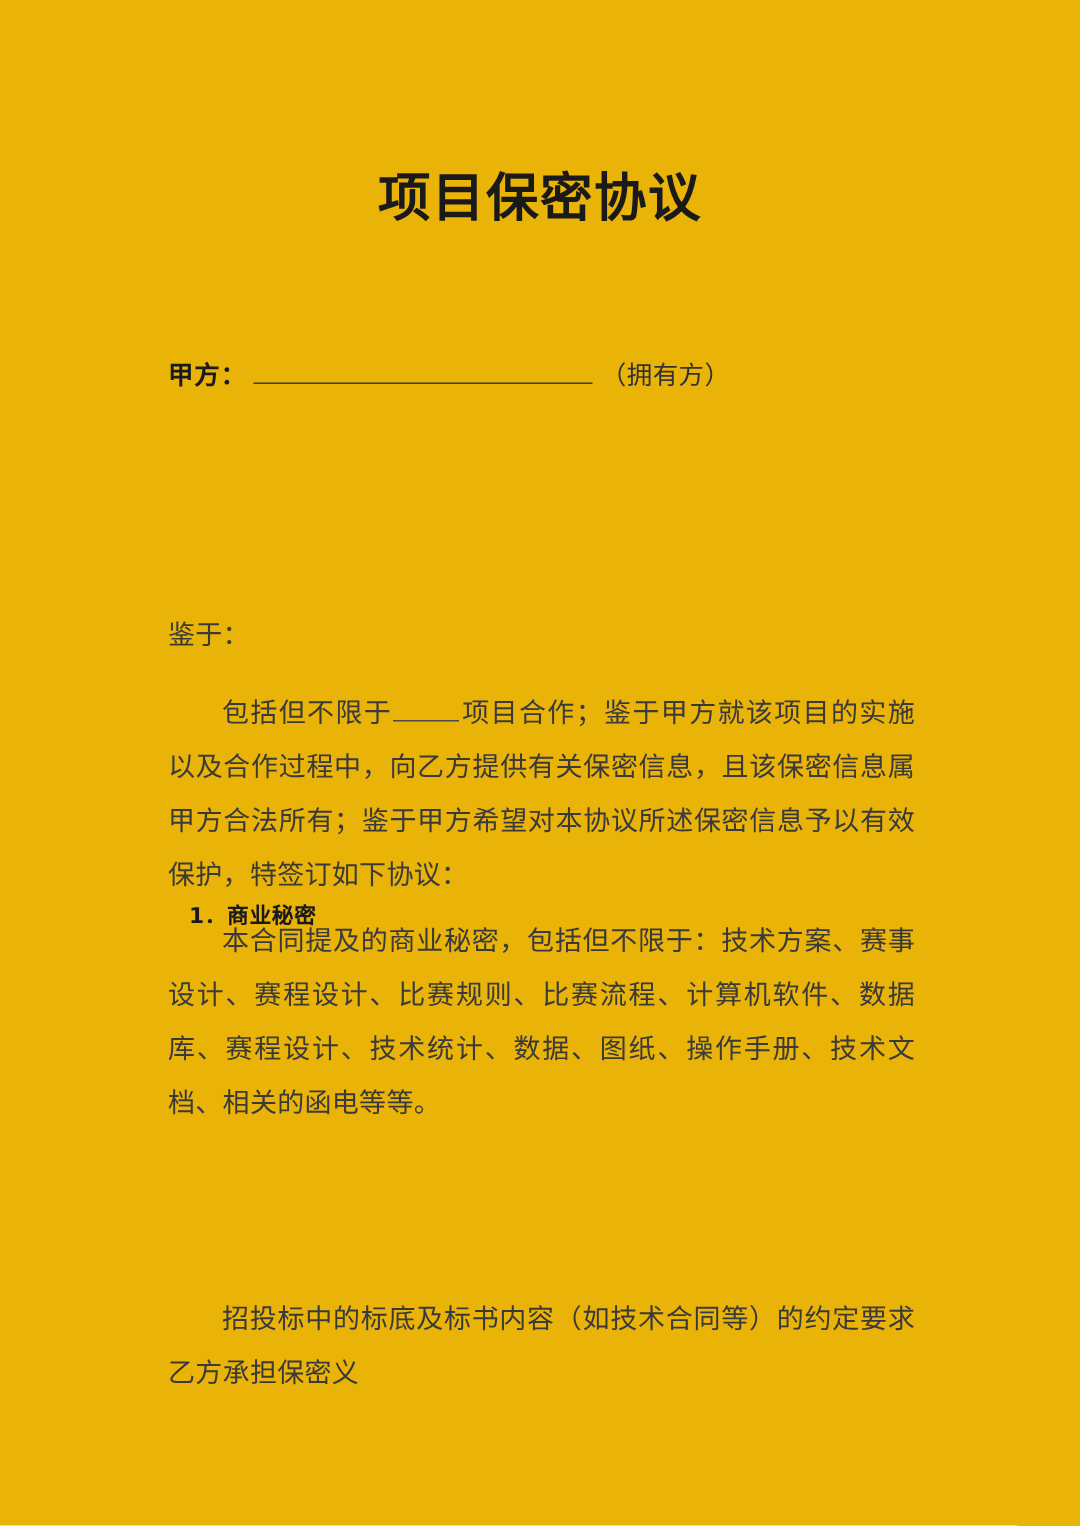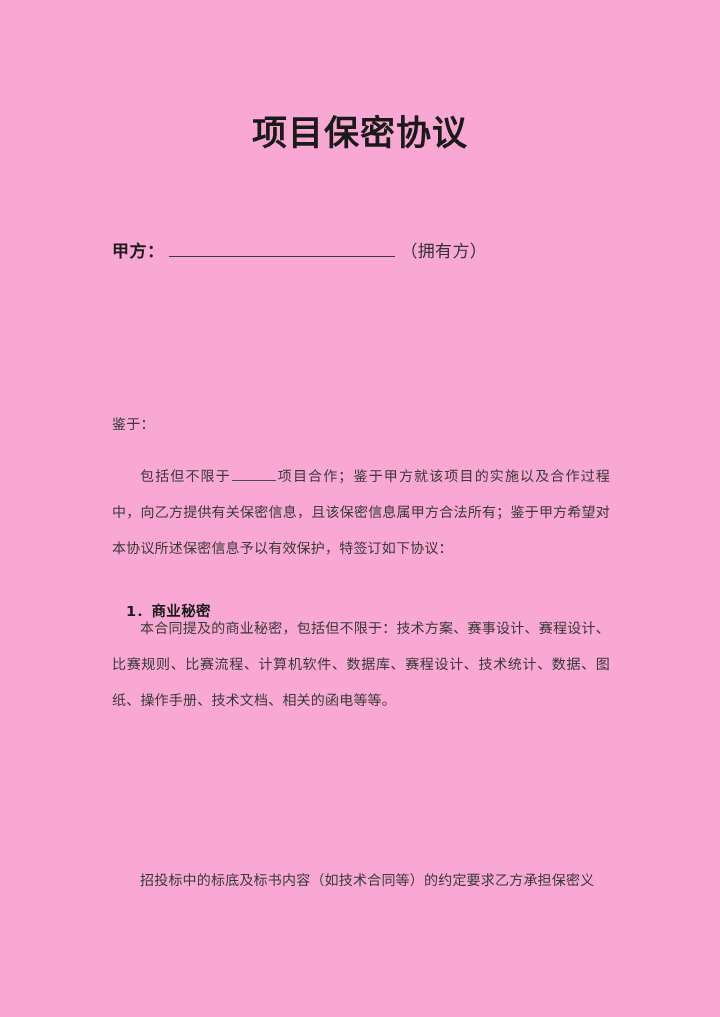--- a/index.html
+++ b/index.html
@@ -10,21 +10,21 @@
   }
   body {
     font-family: "DejaVu Sans", "Liberation Sans", sans-serif;
     color: #262626;
   }
 
   .page {
     position: relative;
     width: 720px;
     height: 1017px;
-    background: #f9a8d4;
+    background: #eab308;
     overflow: hidden;
     box-sizing: border-box;
   }
 
   
   .doc-title {
     position: absolute;
     left: 0;
     top: 112px;
     width: 720px;
@@ -67,21 +67,21 @@
     font-weight: normal;
     color: #333333;
     letter-spacing: 0.3px;
   }
 
   
   .body-block {
     position: absolute;
     left: 112px;
     width: 498px;
-    font-size: 14px;
+    font-size: 18px;
     line-height: 36px;
     color: #3a3a3a;
     text-align: justify;
     text-justify: inter-ideograph;
     letter-spacing: 0.2px;
   }
 
   .whereas-label { top: 406px; }
   .whereas-body  { top: 458px; }
   .sec1-heading  { top: 596px; }

